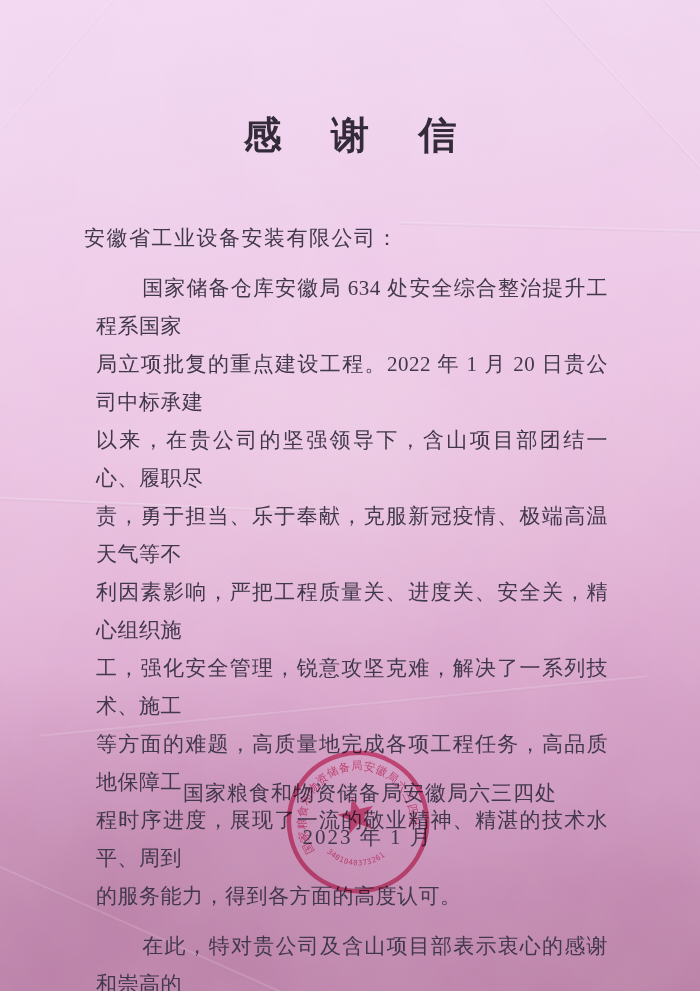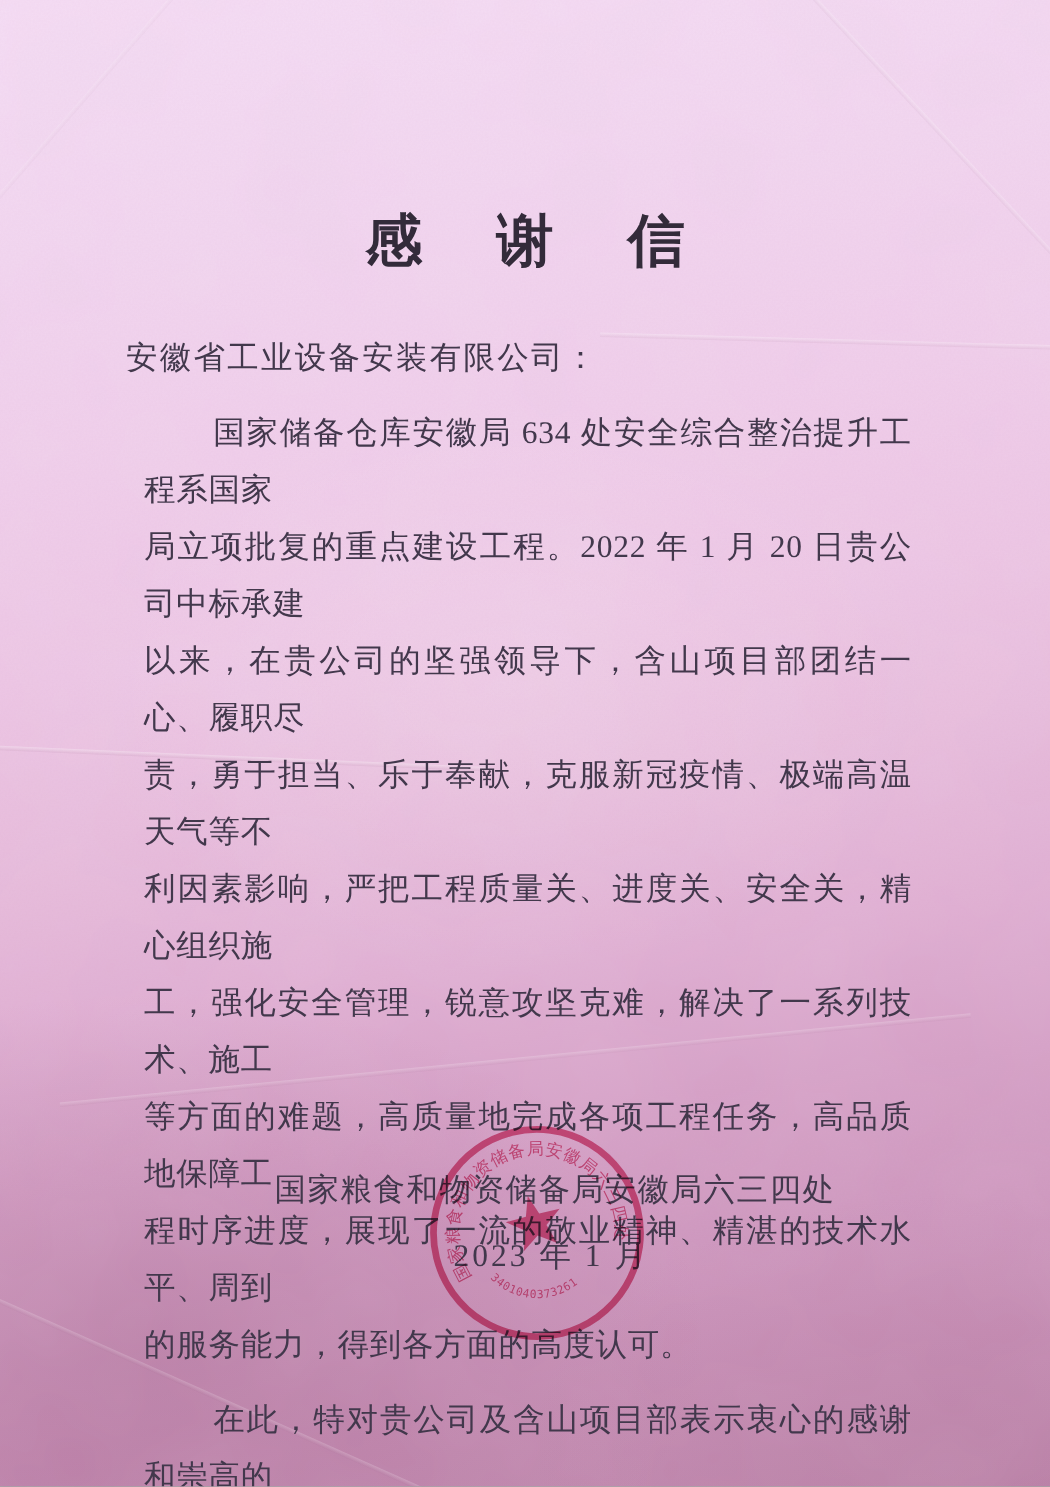--- a/index.html
+++ b/index.html
@@ -23,21 +23,21 @@
     background:linear-gradient(to bottom, rgba(255,255,255,.55), rgba(110,50,90,.14));}
   .crease.c-topright{left:544px;top:-2px;width:235px;transform:rotate(47deg);transform-origin:left top;opacity:.4;}
   .crease.c-right{left:400px;top:226px;width:310px;transform:rotate(1.6deg);opacity:.5;}
   .crease.c-left{left:-4px;top:497px;width:330px;transform:rotate(2.5deg);transform-origin:left center;opacity:.55;}
   .crease.c-mid{left:40px;top:735px;width:610px;transform:rotate(-5.6deg);transform-origin:left center;opacity:.38;}
   .crease.c-bottomleft{left:-18px;top:858px;width:370px;transform:rotate(24deg);transform-origin:left top;opacity:.35;}
   .crease.c-topleft{left:-12px;top:142px;width:200px;transform:rotate(-49deg);transform-origin:left top;opacity:.25;}
 
   .ink{color:#42384c;}
   .title{
-    position:absolute;z-index:2;top:138px;left:0;width:700px;
+    position:absolute;z-index:2;top:112px;left:0;width:700px;
     text-align:center;font-size:38px;font-weight:bold;color:#332b3a;
     letter-spacing:20px;text-indent:20px;line-height:46px;
   }
   .body-text{
     position:absolute;z-index:2;top:219px;left:84px;width:536px;
     font-size:21px;line-height:38px;
   }
   .salutation{white-space:nowrap;letter-spacing:1.5px;}
   .para{margin:12px;white-space:pre-line;text-indent:2.2em;letter-spacing:.5px;text-align:justify;}
   .signature{

